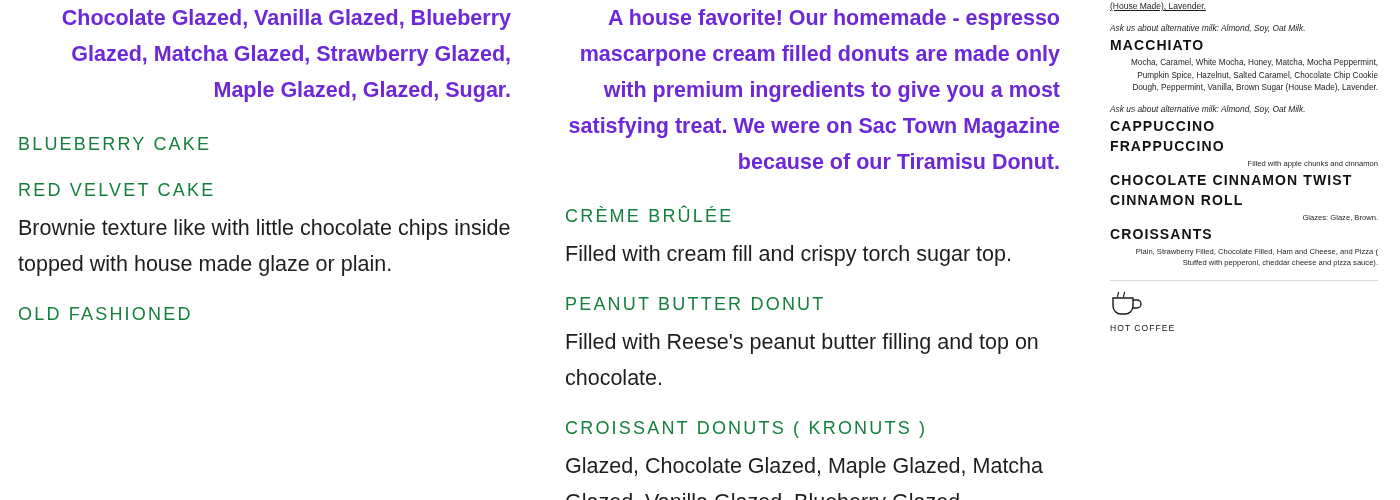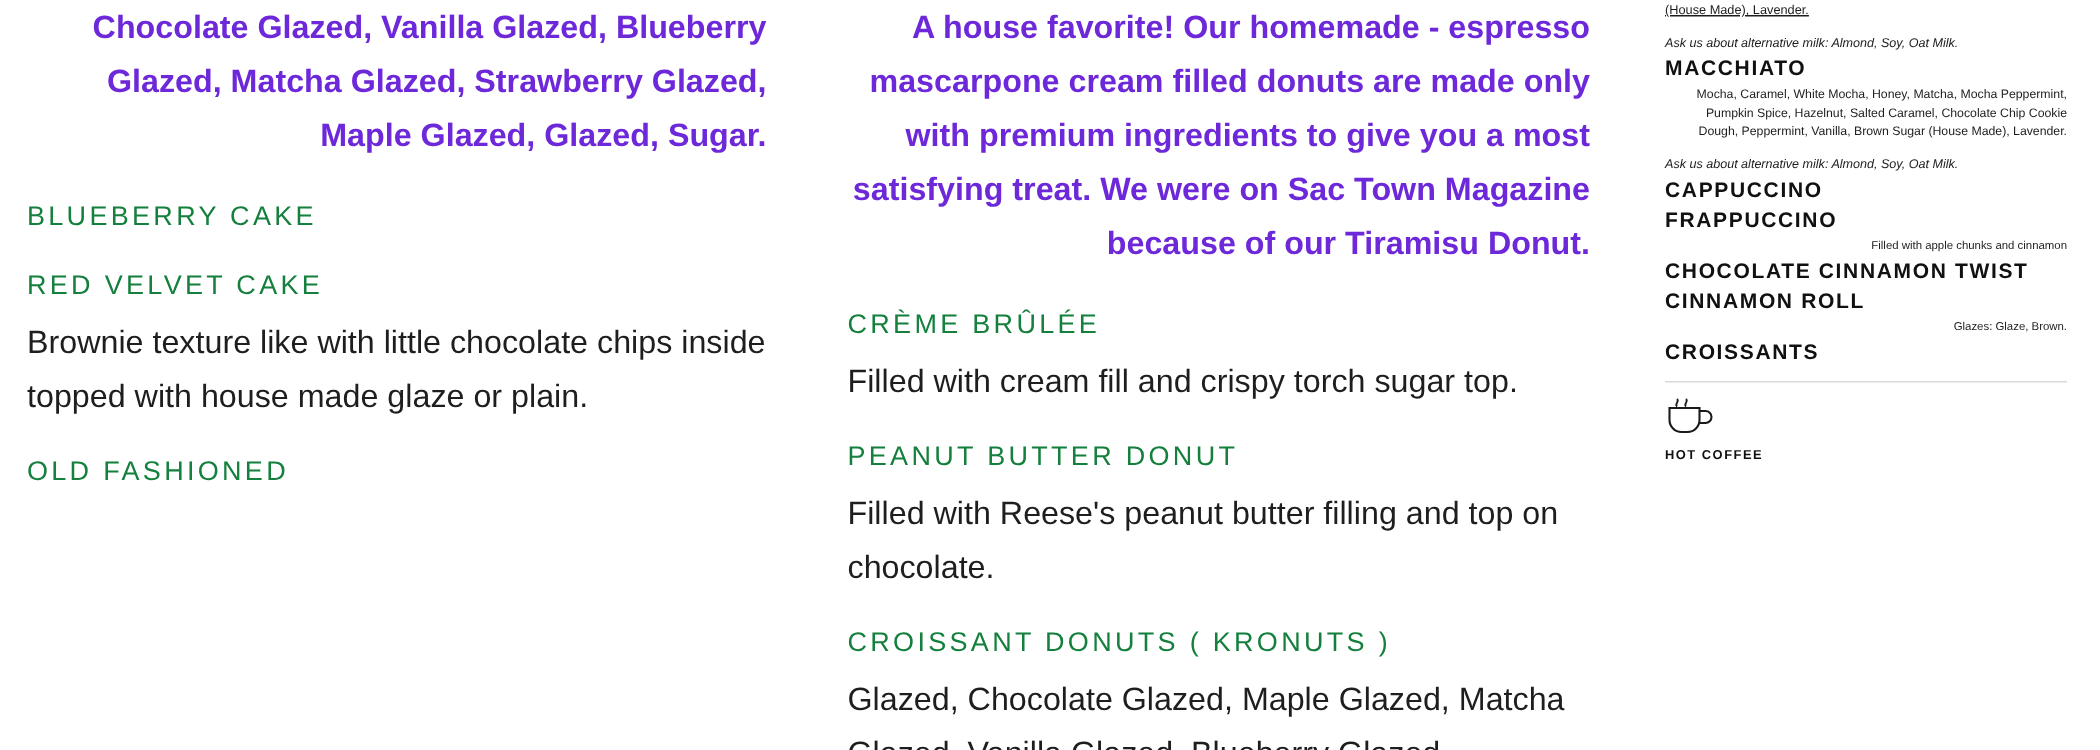--- a/index.html
+++ b/index.html
@@ -107,21 +107,21 @@
     border: 0;
     border-top: 1px solid #d9d9d9;
     margin: 12px 0 10px 0;
   }
   .coffee-mark {
     margin: 4px 0 4px 0;
     display: block;
   }
   .rc-foot {
     font-size: 8.6px;
-    font-weight: 700;
+    font-weight: 400;
     letter-spacing: 1px;
     text-transform: uppercase;
     color: #111111;
     margin: 2px 0 0 0;
   }
 </style>
 </head>
 <body>
 
 <div class="page">
@@ -165,20 +165,21 @@
 
     <h4 class="rc-head">FRAPPUCCINO</h4>
     <p class="rc-body tiny">Filled with apple chunks and cinnamon</p>
 
     <h4 class="rc-head">CHOCOLATE CINNAMON TWIST</h4>
 
     <h4 class="rc-head">CINNAMON ROLL</h4>
     <p class="rc-body tiny">Glazes: Glaze, Brown.</p>
 
     <h4 class="rc-head">CROISSANTS</h4>
+    <p class="rc-body tiny">Plain, Strawberry Filled, Chocolate Filled, Ham and Cheese, and Pizza ( Stuffed with pepperoni, cheddar cheese and pizza sauce).</p>
 
     <hr class="rc-rule">
 
     <span class="coffee-mark">
       <svg width="38" height="24" viewBox="0 0 38 24" aria-hidden="true">
         <path d="M3 7 h20 v8 a8 8 0 0 1 -8 8 h-4 a8 8 0 0 1 -8 -8 z" fill="none" stroke="#1a1a1a" stroke-width="1.4"></path>
         <path d="M23 9 h4 a4 4 0 0 1 0 8 h-4" fill="none" stroke="#1a1a1a" stroke-width="1.4"></path>
         <path d="M8 1 c2 2 -2 3 0 5" fill="none" stroke="#1a1a1a" stroke-width="1.2"></path>
         <path d="M14 1 c2 2 -2 3 0 5" fill="none" stroke="#1a1a1a" stroke-width="1.2"></path>
       </svg>

